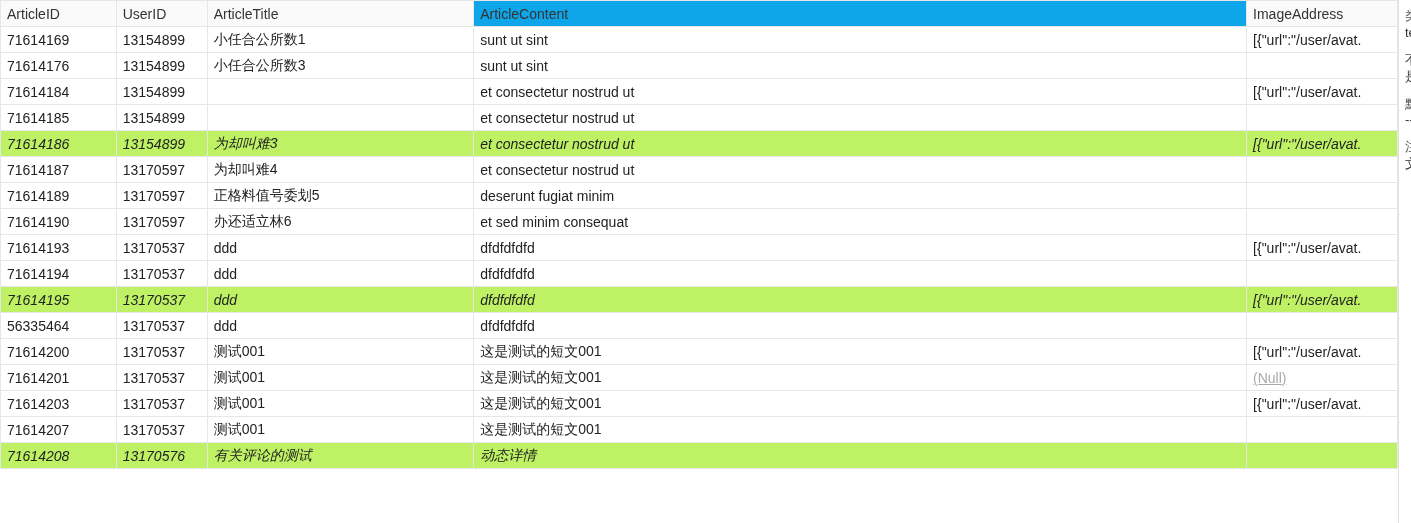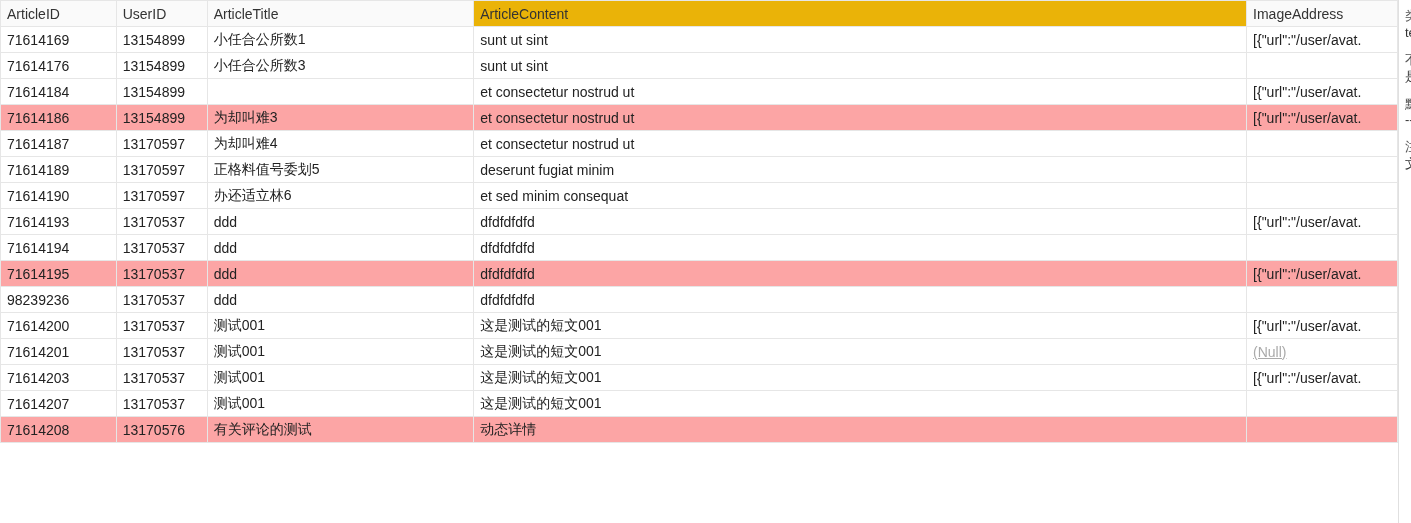--- a/index.html
+++ b/index.html
@@ -37,23 +37,23 @@
     overflow: hidden;
     text-overflow: clip;
     font-weight: normal;
   }
   table.data th {
     background: #fafafa;
     font-weight: 500;
     color: #333;
   }
   table.data th.selected {
-    background: #eab308;
-  }
-  table.data tr.alt td { background: #fca5a5; }
+    background: #0ea5e9;
+  }
+  table.data tr.alt td { background: #bef264; font-style: italic; }
   .num { text-align: right; padding-right: 8px; }
   .null { color: #aaa; text-decoration: underline; }
   col.c-article-id { width: 112px; }
   col.c-user-id   { width: 88px; }
   col.c-title     { width: 258px; }
   col.c-content   { width: 748px; }
   col.c-image     { width: 146px; }
   
   .vscroll {
     width: 16px;
@@ -121,20 +121,27 @@
             <td>sunt ut sint</td>
             <td></td>
           </tr>
           <tr>
             <td class="num">71614184</td>
             <td class="num">13154899</td>
             <td></td>
             <td>et consectetur nostrud ut</td>
             <td>[{"url":"/user/avat.</td>
           </tr>
+          <tr>
+            <td class="num">71614185</td>
+            <td class="num">13154899</td>
+            <td></td>
+            <td>et consectetur nostrud ut</td>
+            <td></td>
+          </tr>
           <tr class="alt">
             <td class="num">71614186</td>
             <td class="num">13154899</td>
             <td>为却叫难3</td>
             <td>et consectetur nostrud ut</td>
             <td>[{"url":"/user/avat.</td>
           </tr>
           <tr>
             <td class="num">71614187</td>
             <td class="num">13170597</td>
@@ -171,21 +178,21 @@
             <td></td>
           </tr>
           <tr class="alt">
             <td class="num">71614195</td>
             <td class="num">13170537</td>
             <td>ddd</td>
             <td>dfdfdfdfd</td>
             <td>[{"url":"/user/avat.</td>
           </tr>
           <tr>
-            <td class="num">98239236</td>
+            <td class="num">56335464</td>
             <td class="num">13170537</td>
             <td>ddd</td>
             <td>dfdfdfdfd</td>
             <td></td>
           </tr>
           <tr>
             <td class="num">71614200</td>
             <td class="num">13170537</td>
             <td>测试001</td>
             <td>这是测试的短文001</td>

